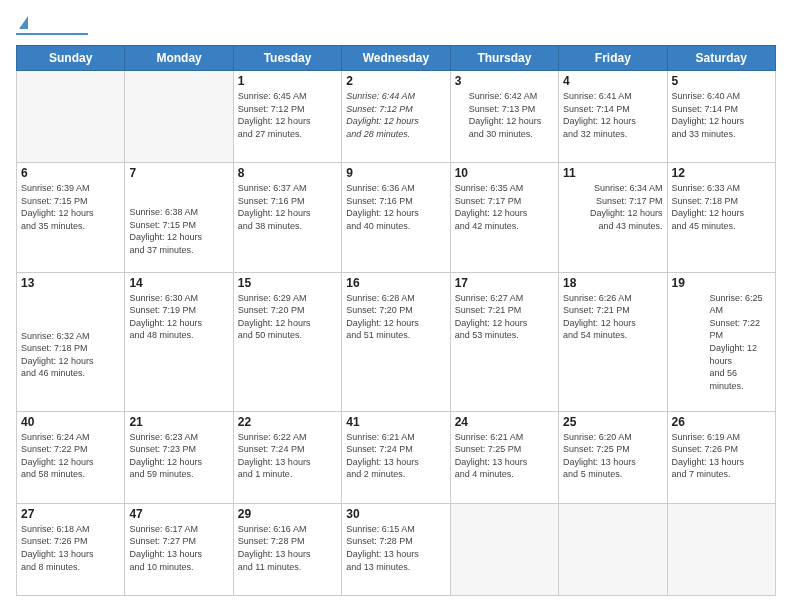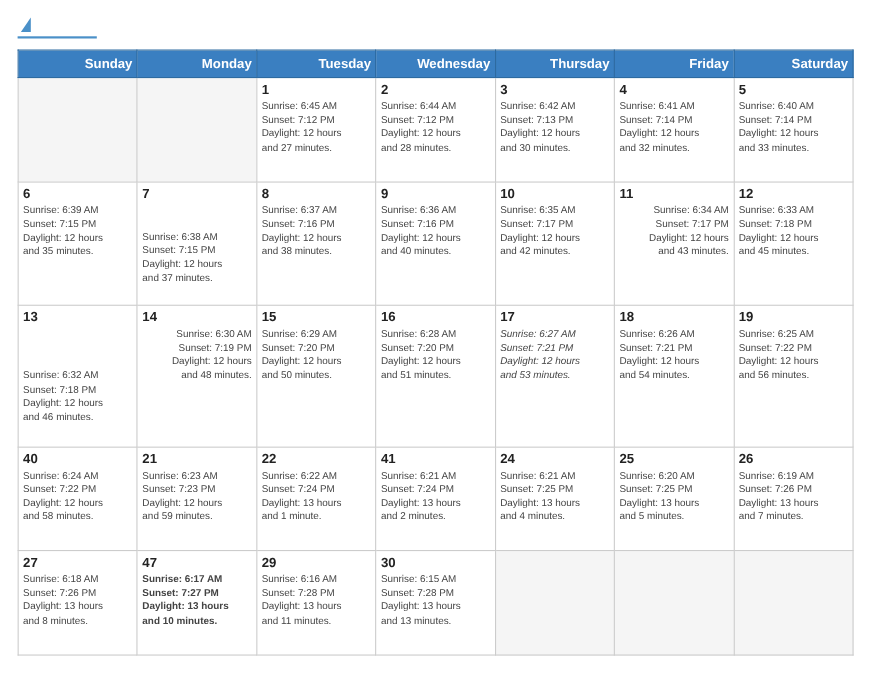--- a/index.html
+++ b/index.html
@@ -47,21 +47,21 @@
       border-collapse: collapse;
       width: 100%;
       table-layout: fixed;
     }
     .calendar th {
       background: #3a7fc1;
       color: #fff;
       font-size: 12px;
       font-weight: bold;
       padding: 5px 4px;
-      text-align: right;
+      text-align: center;
       border: 1px solid #2d6aa0;
     }
     .calendar td {
       border: 1px solid #ccc;
       vertical-align: top;
       padding: 3px 4px;
       font-size: 9.5px;
       color: #333;
       background: #fff;
       height: 82px;
@@ -119,28 +119,28 @@
           <td class="empty"></td>
           <td>
             <span class="day-num">1</span>
             <div class="day-info" style="white-space: pre-line;">Sunrise: 6:45 AM
 Sunset: 7:12 PM
 Daylight: 12 hours
 and 27 minutes.</div>
           </td>
           <td>
             <span class="day-num">2</span>
-            <div class="day-info" style="white-space: pre-line;">Sunrise: 6:44 AM
+            <div class="day-info" style="white-space: pre-line; font-style: italic;">Sunrise: 6:44 AM
 Sunset: 7:12 PM
 Daylight: 12 hours
 and 28 minutes.</div>
           </td>
           <td>
             <span class="day-num">3</span>
-            <div class="day-info" style="white-space: pre-line;">Sunrise: 6:42 AM
+            <div class="day-info" style="white-space: pre-line; margin-left: 14px;">Sunrise: 6:42 AM
 Sunset: 7:13 PM
 Daylight: 12 hours
 and 30 minutes.</div>
           </td>
           <td>
             <span class="day-num">4</span>
             <div class="day-info" style="white-space: pre-line;">Sunrise: 6:41 AM
 Sunset: 7:14 PM
 Daylight: 12 hours
 and 32 minutes.</div>
@@ -207,56 +207,56 @@
         <tr>
           <td>
             <span class="day-num">13</span>
             <div class="day-info" style="white-space: pre-line; margin-top: 40px;">Sunrise: 6:32 AM
 Sunset: 7:18 PM
 Daylight: 12 hours
 and 46 minutes.</div>
           </td>
           <td>
             <span class="day-num">14</span>
-            <div class="day-info" style="white-space: pre-line; text-align: right;">Sunrise: 6:30 AM
+            <div class="day-info" style="white-space: pre-line;">Sunrise: 6:30 AM
 Sunset: 7:19 PM
 Daylight: 12 hours
 and 48 minutes.</div>
           </td>
           <td>
             <span class="day-num">15</span>
             <div class="day-info" style="white-space: pre-line;">Sunrise: 6:29 AM
 Sunset: 7:20 PM
 Daylight: 12 hours
 and 50 minutes.</div>
           </td>
           <td>
             <span class="day-num">16</span>
             <div class="day-info" style="white-space: pre-line;">Sunrise: 6:28 AM
 Sunset: 7:20 PM
 Daylight: 12 hours
 and 51 minutes.</div>
           </td>
           <td>
             <span class="day-num">17</span>
-            <div class="day-info" style="white-space: pre-line; font-style: italic;">Sunrise: 6:27 AM
+            <div class="day-info" style="white-space: pre-line;">Sunrise: 6:27 AM
 Sunset: 7:21 PM
 Daylight: 12 hours
 and 53 minutes.</div>
           </td>
           <td>
             <span class="day-num">18</span>
             <div class="day-info" style="white-space: pre-line;">Sunrise: 6:26 AM
 Sunset: 7:21 PM
 Daylight: 12 hours
 and 54 minutes.</div>
           </td>
           <td>
             <span class="day-num">19</span>
-            <div class="day-info" style="white-space: pre-line;">Sunrise: 6:25 AM
+            <div class="day-info" style="white-space: pre-line; margin-left: 38px;">Sunrise: 6:25 AM
 Sunset: 7:22 PM
 Daylight: 12 hours
 and 56 minutes.</div>
           </td>
         </tr>
         <tr>
           <td>
             <span class="day-num">40</span>
             <div class="day-info" style="white-space: pre-line;">Sunrise: 6:24 AM
 Sunset: 7:22 PM
@@ -309,21 +309,21 @@
         <tr>
           <td>
             <span class="day-num">27</span>
             <div class="day-info" style="white-space: pre-line;">Sunrise: 6:18 AM
 Sunset: 7:26 PM
 Daylight: 13 hours
 and 8 minutes.</div>
           </td>
           <td>
             <span class="day-num">47</span>
-            <div class="day-info" style="white-space: pre-line; font-weight: bold;">Sunrise: 6:17 AM
+            <div class="day-info" style="white-space: pre-line;">Sunrise: 6:17 AM
 Sunset: 7:27 PM
 Daylight: 13 hours
 and 10 minutes.</div>
           </td>
           <td>
             <span class="day-num">29</span>
             <div class="day-info" style="white-space: pre-line;">Sunrise: 6:16 AM
 Sunset: 7:28 PM
 Daylight: 13 hours
 and 11 minutes.</div>

